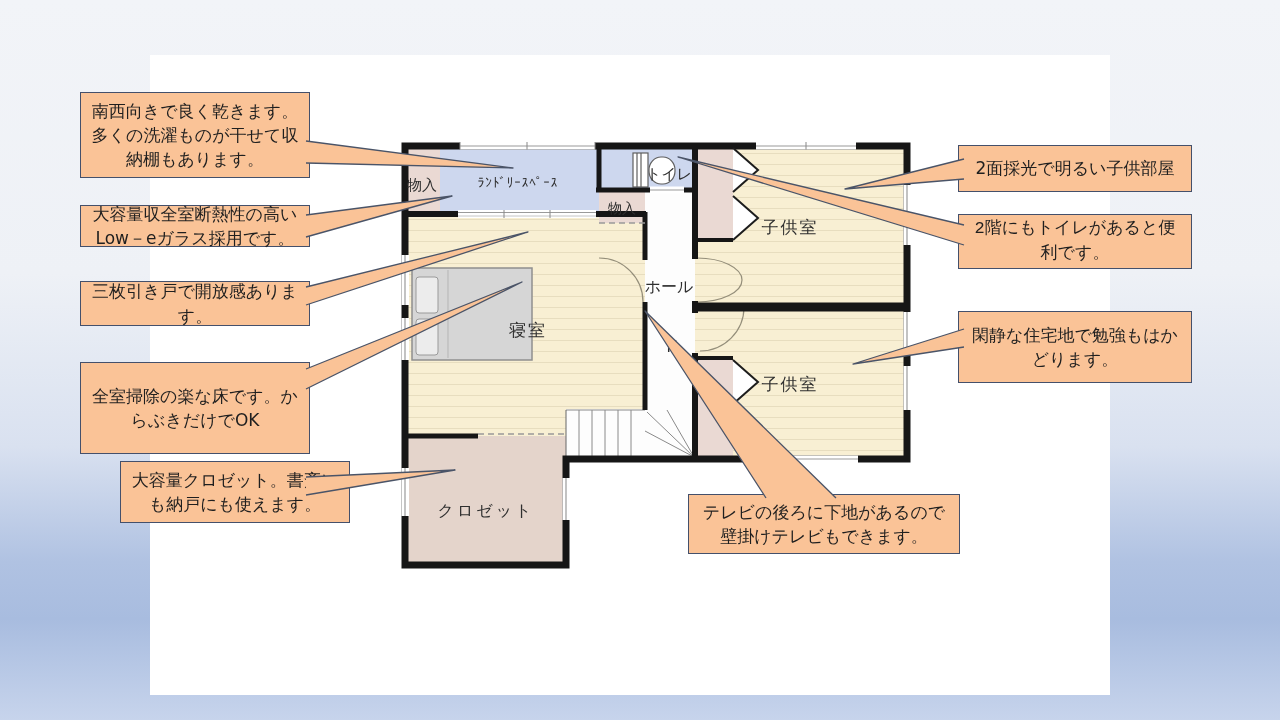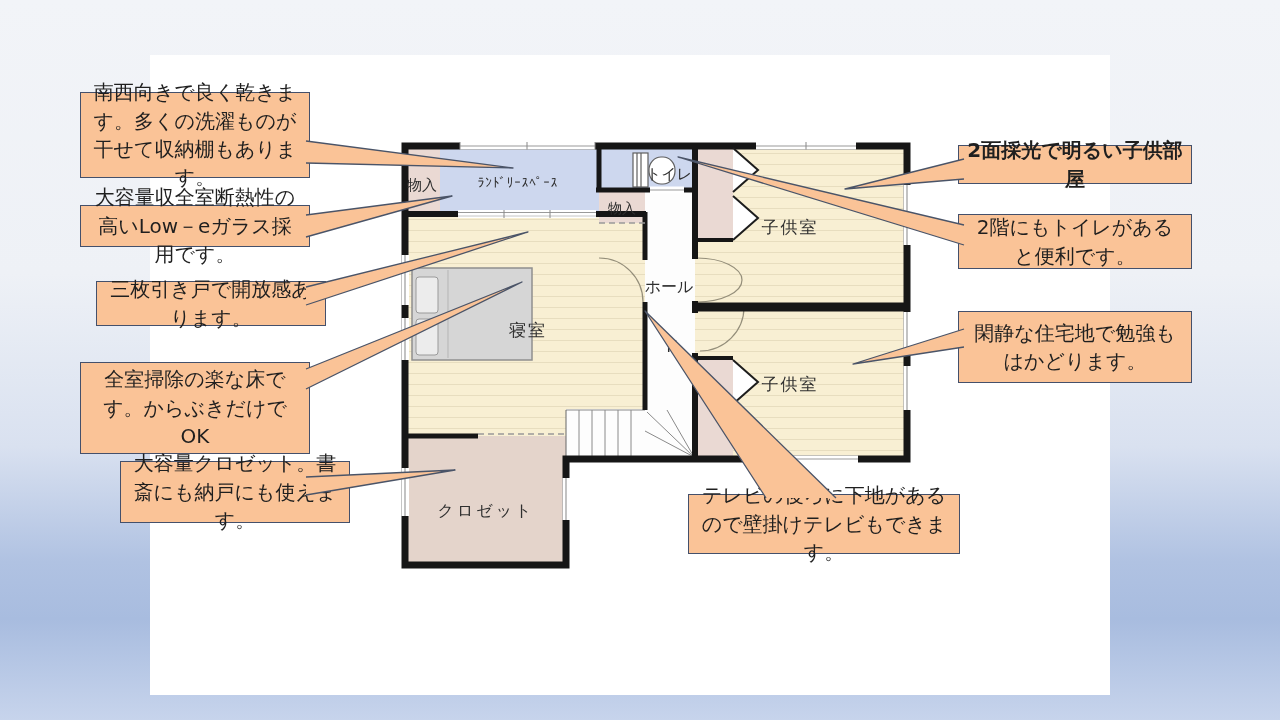--- a/index.html
+++ b/index.html
@@ -12,32 +12,32 @@
     position:absolute;left:150px;top:55px;width:960px;height:640px;
     background:#ffffff;
   }
   .plan-svg{position:absolute;left:395px;top:135px;width:530px;height:445px;}
   .tails-svg{position:absolute;left:0;top:0;width:1280px;height:720px;pointer-events:none;}
   .callout{
     position:absolute;
     background:#fac397;
     border:1.5px solid #44506b;
     color:#1f1f1f;
-    font-size:20px;line-height:1.42;
+    font-size:17px;line-height:1.42;
     display:flex;align-items:center;justify-content:center;
     text-align:center;
     padding:3px 8px;box-sizing:border-box;
   }
   .c1{left:80px; top:92px;  width:230px;height:86px;}
   .c2{left:80px; top:205px; width:230px;height:42px;}
-  .c3{left:80px; top:281px; width:230px;height:45px;margin-left:16px;}
+  .c3{left:80px; top:281px; width:230px;height:45px;}
   .c4{left:80px; top:362px; width:230px;height:92px;}
   .c5{left:80px; top:461px; width:230px;height:62px;margin-left:40px;}
-  .c6{left:958px;top:145px; width:234px;height:39px;font-weight:bold;}
-  .c7{left:958px;top:214px; width:234px;height:55px;}
+  .c6{left:958px;top:145px; width:234px;height:47px;}
+  .c7{left:958px;top:214px; width:234px;height:55px;font-family:Liberation Mono, monospace;}
   .c8{left:958px;top:311px; width:234px;height:72px;}
   .c9{left:688px;top:494px; width:272px;height:60px;}
   svg text{font-family:"DejaVu Sans","Liberation Sans",sans-serif;}
 </style>
 </head>
 <body>
 
 <div class="slide"></div>
 
 <svg class="plan-svg" viewBox="395 135 530 445">

